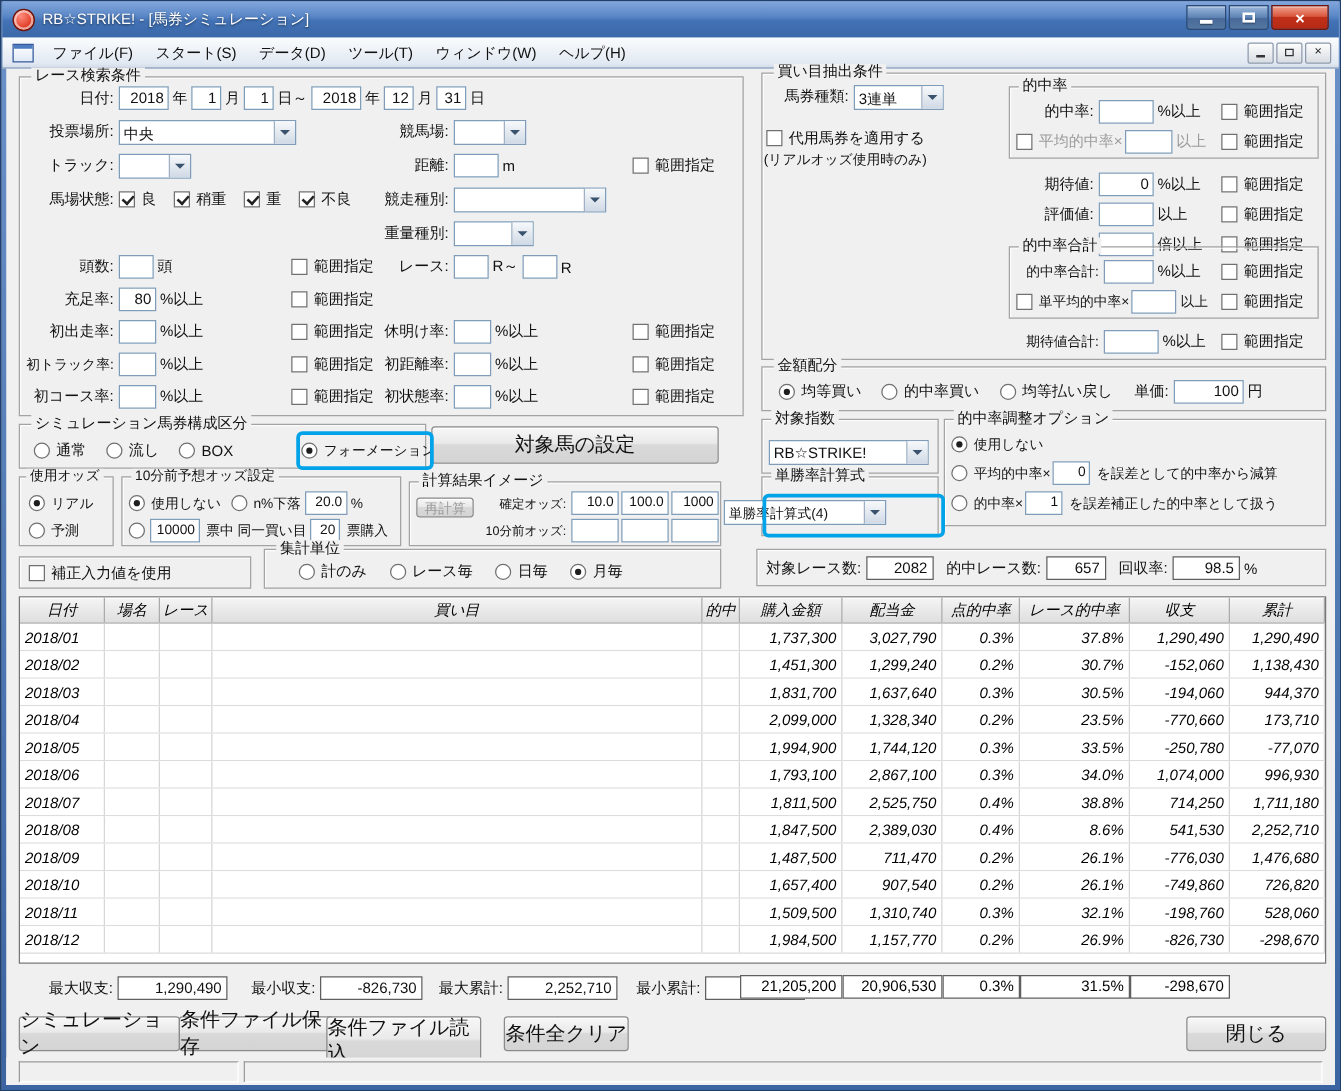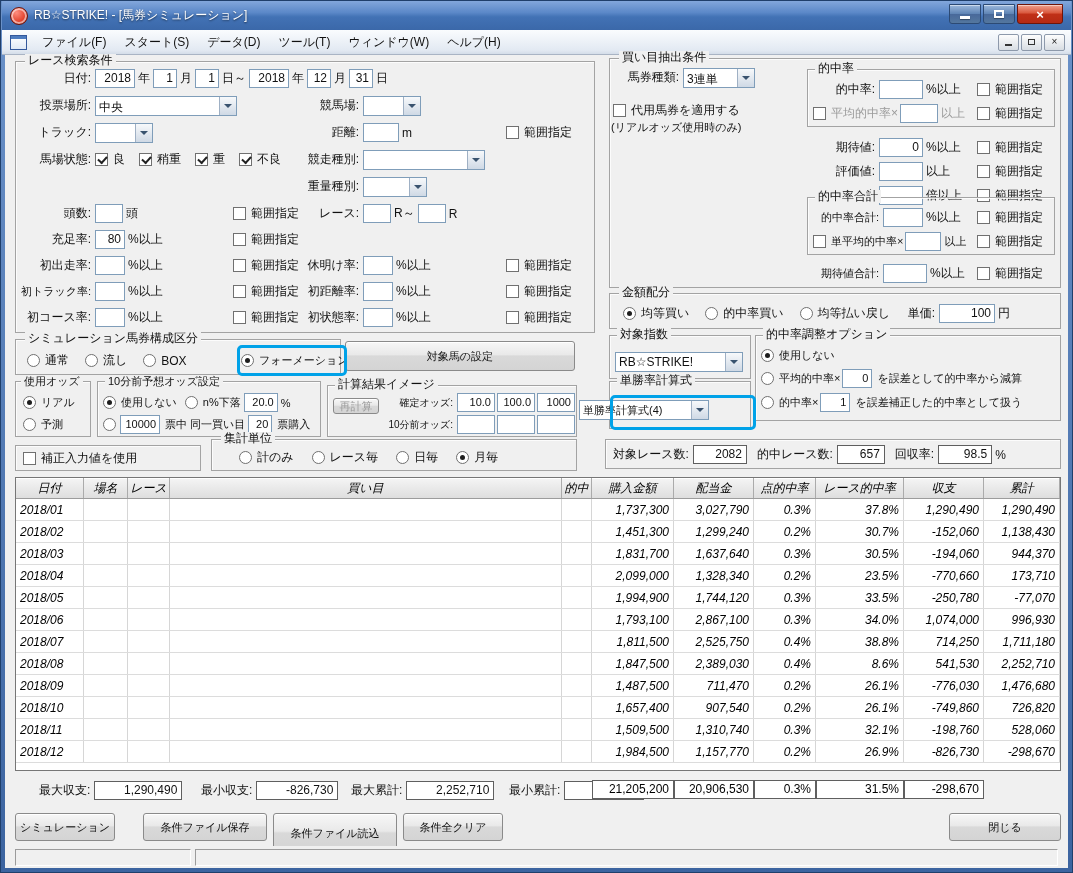--- a/index.html
+++ b/index.html
@@ -50,21 +50,21 @@
   .cba{width:16px;flex:none;background:linear-gradient(#f7f9fb,#cfd9e5);border-left:1px solid #9fb0c4;
        display:flex;align-items:center;justify-content:center;}
   .cba::after{content:"";border-left:4px solid transparent;border-right:4px solid transparent;border-top:4px solid #39536f;}
   .ck{width:13px;height:13px;box-sizing:border-box;border:1px solid #707070;background:#fff;display:inline-block;position:relative;flex:none;}
   .ck.on::after{content:"";position:absolute;left:2px;top:2px;width:7px;height:4px;
     border-left:2px solid #222;border-bottom:2px solid #222;transform:rotate(-48deg);}
   .rd{width:13px;height:13px;box-sizing:border-box;border:1px solid #707070;border-radius:50%;background:#fff;display:inline-block;position:relative;flex:none;}
   .rd.on::after{content:"";position:absolute;left:3px;top:3px;width:5px;height:5px;border-radius:50%;background:#1e1e1e;}
   .cl{margin-left:5px;}
   .mr14{margin-right:14px;}.mr16{margin-right:16px;}.mr18{margin-right:18px;}
-  .btn{position:absolute;display:flex;align-items:center;justify-content:center;font-size:11px;color:#111;
+  .btn{position:absolute;display:flex;align-items:center;justify-content:center;font-size:16px;color:#111;
     border:1px solid #8a8a8a;border-radius:3px;
     background:linear-gradient(#f7f7f7,#e9e9e9 45%,#d9d9d9 50%,#d4d4d4);box-shadow:inset 0 1px 0 #fff;box-sizing:border-box;}
   .btn.dis{color:#9b9b9b;}
   .disp{display:inline-block;height:19px;line-height:17px;box-sizing:border-box;border:1px solid #5f5f5f;
         background:#fff;padding:0 4px;text-align:right;font-size:12px;}
   .dis{color:#9b9b9b;}
   .f11{font-size:11px;}
   .f10{font-size:10px;}
   .hl{position:absolute;border:3px solid #00a2e8;border-radius:5px;pointer-events:none;z-index:9;}
   .note{position:absolute;font-size:11px;color:#111;white-space:nowrap;}
@@ -725,23 +725,23 @@
   <div class="row" style="left:508px;top:779px">
     <span>最小累計:</span>
     <span class="disp" style="width:80px;margin-left:4px">-298,670</span>
   </div>
   <span class="disp" style="position:absolute;left:591px;top:779px;width:82px">21,205,200</span>
   <span class="disp" style="position:absolute;left:673px;top:779px;width:80px">20,906,530</span>
   <span class="disp" style="position:absolute;left:753px;top:779px;width:62px">0.3%</span>
   <span class="disp" style="position:absolute;left:815px;top:779px;width:88px">31.5%</span>
   <span class="disp" style="position:absolute;left:903px;top:779px;width:80px">-298,670</span>
 
-  <div class="btn" style="left:14px;top:812px;width:100px;height:28px">シミュレーション</div>
+  <div class="btn" style="left:14px;top:812px;width:129px;height:28px">シミュレーション</div>
   <div class="btn" style="left:142px;top:812px;width:124px;height:28px">条件ファイル保存</div>
-  <div class="btn" style="left:272px;top:812px;width:124px;height:40px">条件ファイル読込</div>
+  <div class="btn" style="left:260px;top:812px;width:124px;height:40px">条件ファイル読込</div>
   <div class="btn" style="left:402px;top:812px;width:100px;height:28px">条件全クリア</div>
   <div class="btn" style="left:948px;top:812px;width:112px;height:28px">閉じる</div>
 
   <div class="sb">
     <span class="sbc" style="width:176px"></span>
     <span class="sbc" style="flex:1"></span>
   </div>
 
 </div>
 

